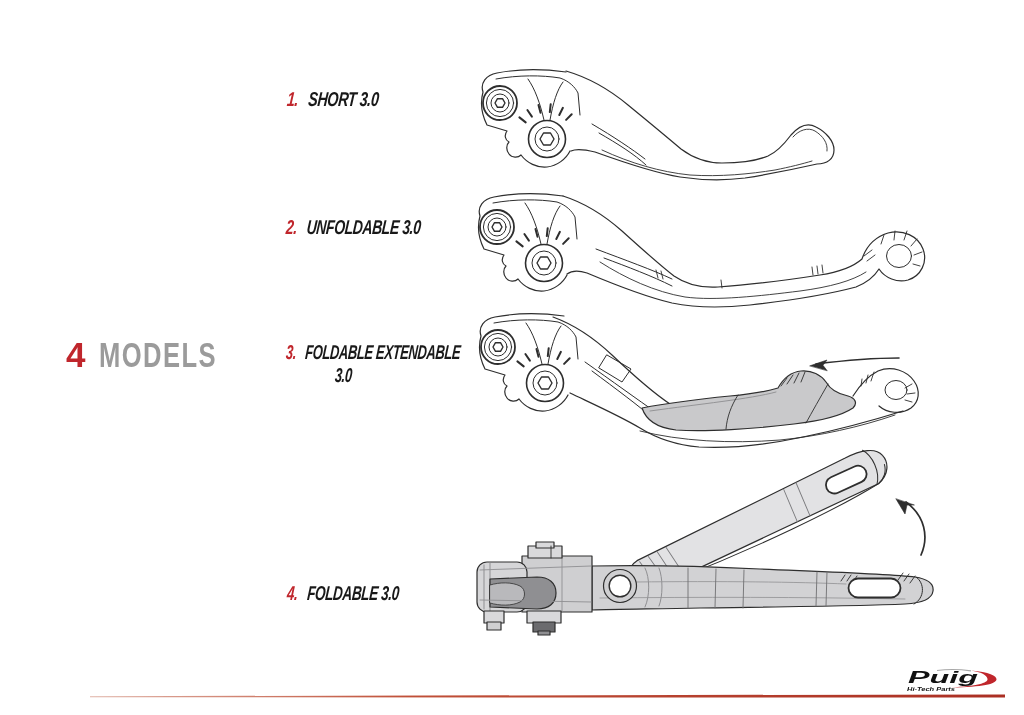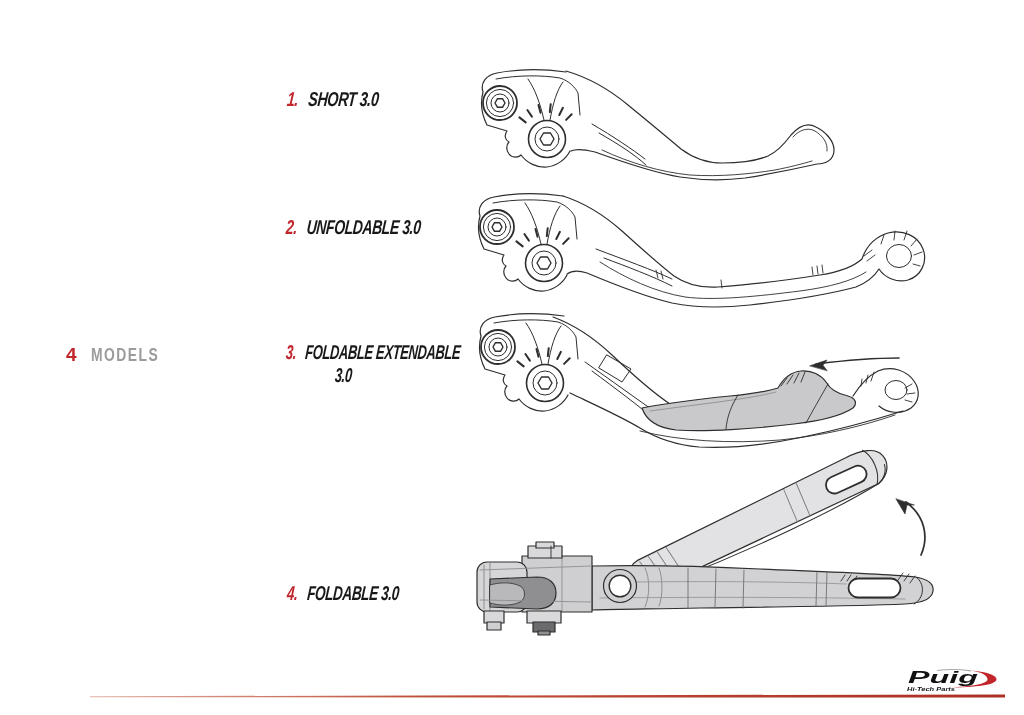--- a/index.html
+++ b/index.html
@@ -2,21 +2,21 @@
 <html><head>
 <meta charset="utf-8">
 <style>
   html,body{margin:0;padding:0;}
   body{width:1024px;height:715px;background:#ffffff;overflow:hidden;
        font-family:"Liberation Sans",sans-serif;}
   .page{position:relative;width:1024px;height:715px;background:#ffffff;}
   .art{position:absolute;left:0;top:0;width:1024px;height:715px;}
 
   .models-title{position:absolute;left:66px;top:344px;white-space:nowrap;
-    font-weight:bold;font-size:19px;line-height:22px;}
+    font-weight:bold;font-size:35px;line-height:22px;}
   .models-title .count{color:#c0262c;display:inline-block;}
   .models-title .word{color:#9b9b9b;letter-spacing:2px;margin-left:14px;
     display:inline-block;transform:scaleX(0.73);transform-origin:left center;}
 
   .model-label{position:absolute;white-space:nowrap;
     font-weight:bold;font-style:italic;color:#191919;
     font-size:20px;line-height:20px;letter-spacing:-0.6px;
     transform-origin:left top;}
   .model-label .num{color:#c0262c;padding-right:14px;}
   .model-label .l2{display:block;margin-left:78px;}

